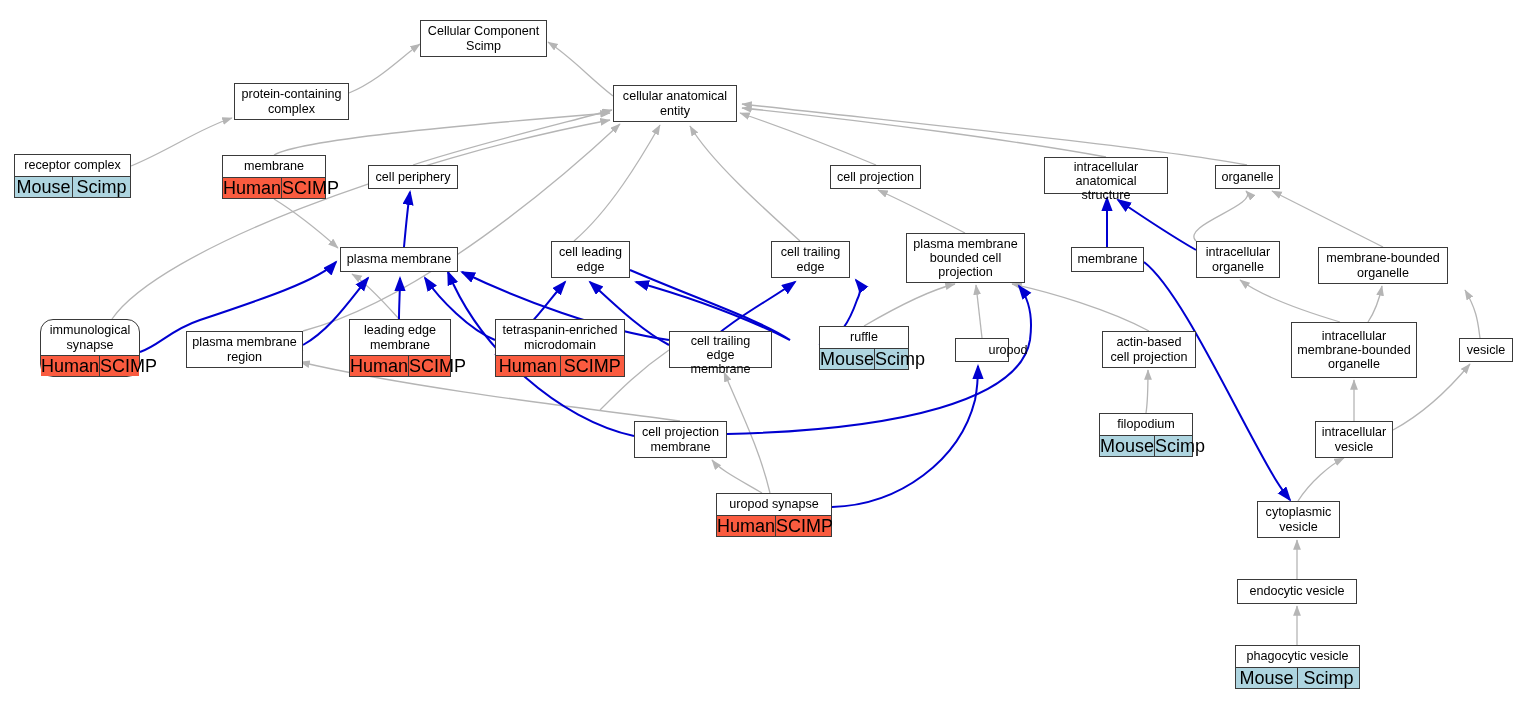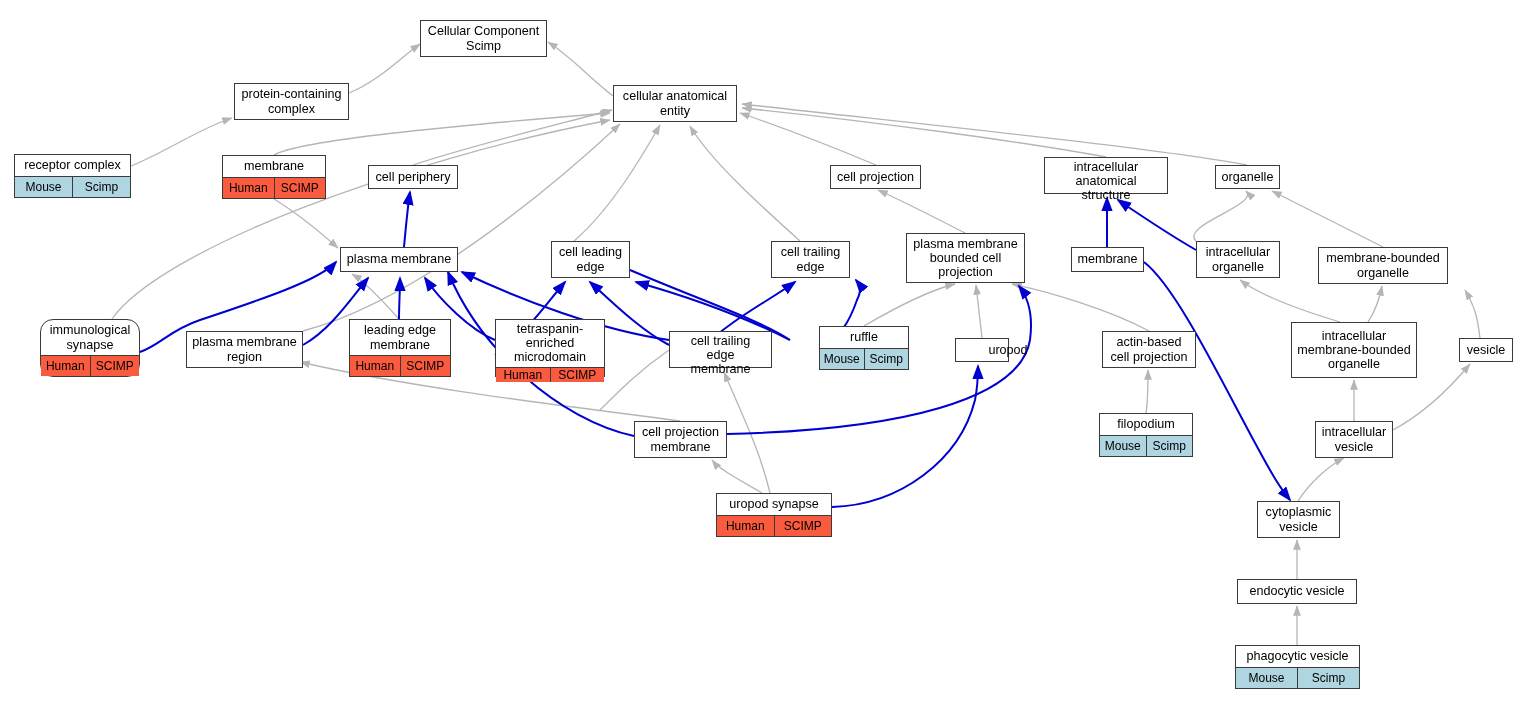--- a/index.html
+++ b/index.html
@@ -5,21 +5,21 @@
   html,body{margin:0;padding:0;background:#ffffff;}
   body{font-family:"Liberation Sans", sans-serif;}
   #canvas{position:relative;width:1528px;height:701px;background:#fff;overflow:hidden;}
   svg.edges{position:absolute;left:0;top:0;width:1528px;height:701px;pointer-events:none;}
   .node{position:absolute;box-sizing:border-box;background:#fff;border:1.4px solid #3a3a3a;
         display:flex;flex-direction:column;align-items:stretch;}
   .node .title{box-sizing:border-box;flex:1 1 auto;display:flex;align-items:center;justify-content:center;
         text-align:center;font-size:12.6px;color:#000;line-height:14.2px;padding:2px 5px;white-space:pre-line;}
   .node .species{box-sizing:border-box;display:flex;border-top:1.4px solid #3a3a3a;height:21px;}
   .node .species span{flex:1 1 50%;display:flex;align-items:center;justify-content:center;
-        font-size:12px;color:#000;line-height:14px;}
+        font-size:18px;color:#000;line-height:14px;}
   .node .species span + span{border-left:1.4px solid #3a3a3a;}
   .sp-blue .species{background:#aed5e0;}
   .sp-red .species{background:#fa5b3f;}
 </style>
 </head>
 <body>
 
 <div id="canvas">
 
   <svg class="edges" viewBox="0 0 1528 701">
@@ -168,21 +168,21 @@
 region</div>
       </div>
       <div class="node sp-red" style="left: 349px; top: 319px; width: 102px; height: 58px;">
         <div class="title">leading edge
 membrane</div>
         <div class="species">
           <span>Human</span>
           <span>SCIMP</span>
         </div>
       </div>
-      <div class="node sp-red" style="left: 495px; top: 319px; width: 110px; height: 58px;">
+      <div class="node sp-red" style="left: 495px; top: 319px; width: 130px; height: 58px;">
         <div class="title">tetraspanin-enriched
 microdomain</div>
         <div class="species">
           <span>Human</span>
           <span>SCIMP</span>
         </div>
       </div>
       <div class="node" style="left: 669px; top: 331px; width: 103px; height: 37px;">
         <div class="title">cell trailing
 edge membrane</div>

